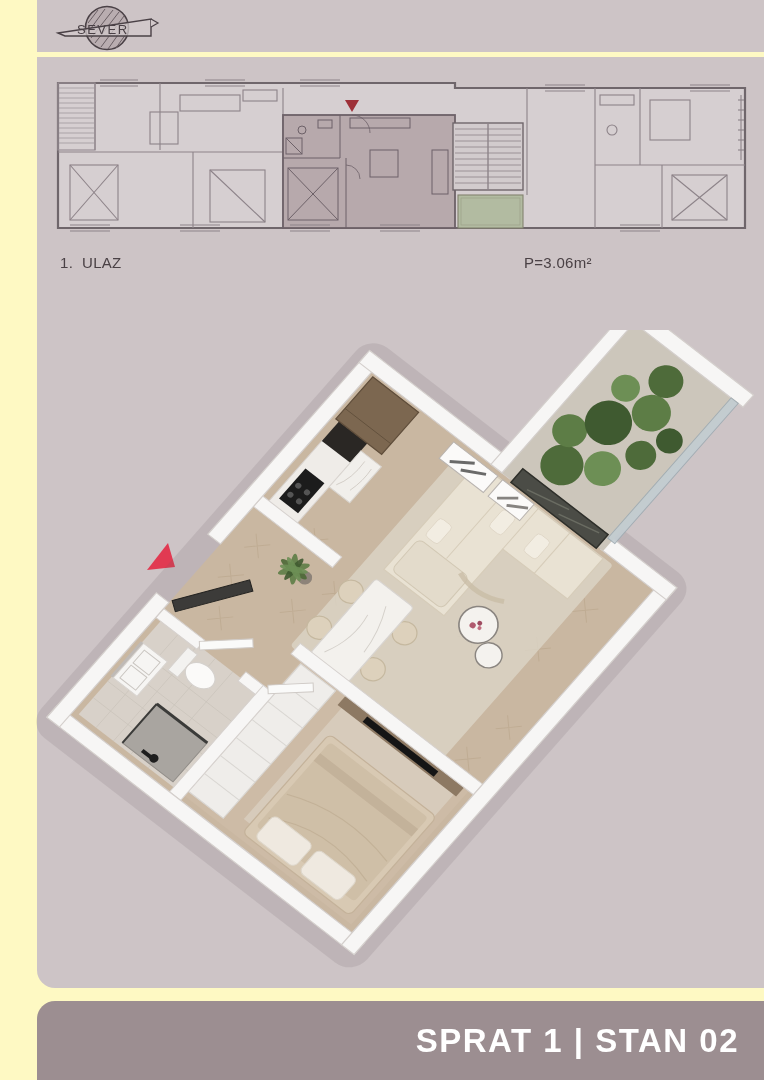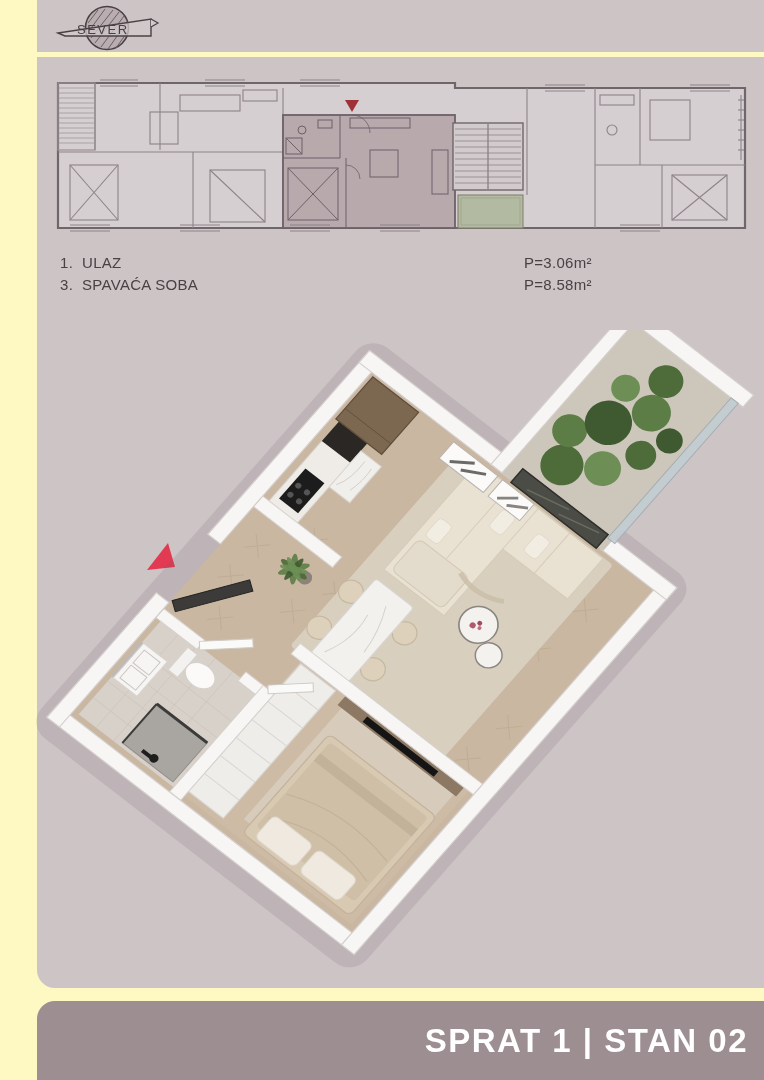--- a/index.html
+++ b/index.html
@@ -4,21 +4,21 @@
 <style>
   html,body{margin:0;padding:0;background:#ffffff;}
   .page{position:relative;width:764px;height:1080px;background:#fef9c3;overflow:hidden;
         font-family:"Liberation Sans", sans-serif;}
   .top-band{position:absolute;left:37px;top:0;width:727px;height:52px;background:#cdc4c6;}
   .content{position:absolute;left:37px;top:57px;width:727px;height:931px;background:#cdc4c6;
            border-bottom-left-radius:18px;}
   .footer-bar{position:absolute;left:37px;top:1001px;width:727px;height:79px;background:#9c8e91;
               border-top-left-radius:18px;display:flex;align-items:center;justify-content:flex-end;}
   .footer-title{color:#ffffff;font-size:33px;font-weight:bold;letter-spacing:1.5px;
-                padding-right:16px;white-space:nowrap;}
+                padding-right:25px;white-space:nowrap;}
   .legend{position:absolute;left:60px;top:252px;width:660px;color:#4a4145;font-size:15px;}
   .legend-row{position:relative;height:21.5px;line-height:21.5px;letter-spacing:0.3px;}
   .legend-no{display:inline-block;width:22px;}
   .legend-area{position:absolute;left:464px;top:0;}
   svg{position:absolute;display:block;}
   #plan2d{left:55px;top:66px;}
   #render3d{left:30px;top:330px;}
   #logo{left:55px;top:3px;}
 </style>
 </head>
@@ -173,24 +173,20 @@
         <line x1="380" y1="231" x2="420" y2="231"></line>
       <line x1="620" y1="225" x2="660" y2="225"></line>
         <line x1="620" y1="231" x2="660" y2="231"></line>
     </g>
   </svg>
 
   <div class="legend">
     <div class="legend-row">
       <span class="legend-no">1.</span><span>ULAZ</span>
       <span class="legend-area">P=3.06m²</span>
-    </div>
-    <div class="legend-row">
-      <span class="legend-no">3.</span><span>SPAVAĆA SOBA</span>
-      <span class="legend-area">P=8.58m²</span>
     </div>
   </div>
 
   <svg id="render3d" width="734" height="650" viewBox="30 330 734 650">
 
     <polygon points="147,570 168,543 175,567" fill="#e13a52"></polygon>
 
     <g transform="matrix(0.66,-0.75,0.79,0.61,70,715)">
 
       <rect x="-34" y="-26" width="520" height="412" rx="22" fill="#6c6064" opacity="0.15"></rect>

